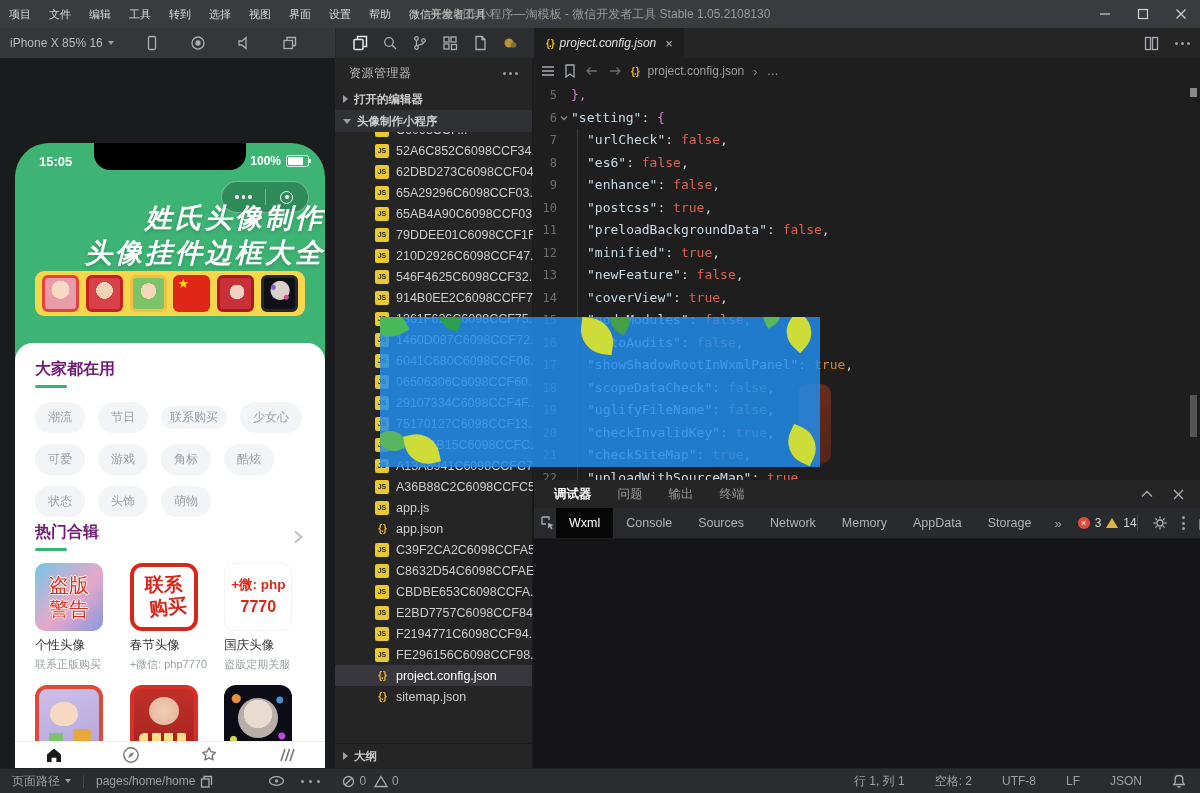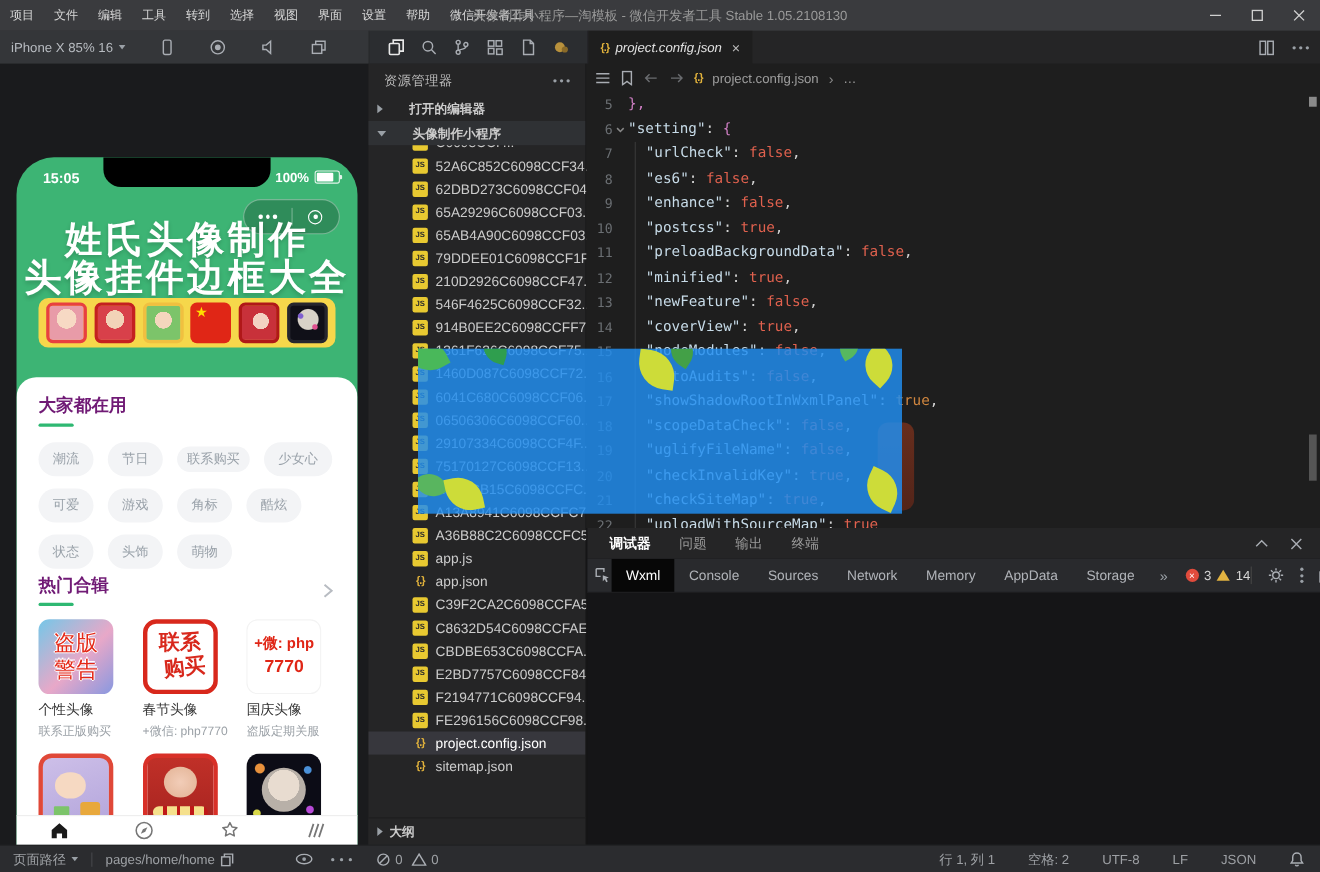--- a/index.html
+++ b/index.html
@@ -44,22 +44,22 @@
   .batt{width:21px;height:10px;border:1px solid rgba(255,255,255,.85);border-radius:2.5px;position:relative;}
   .batt::before{content:"";position:absolute;left:1px;top:1px;bottom:1px;width:15px;background:#fff;border-radius:1px;}
   .batt::after{content:"";position:absolute;right:-3px;top:2.5px;width:2px;height:4px;background:rgba(255,255,255,.85);border-radius:0 1px 1px 0;}
   .capsule{position:absolute;right:16px;top:38px;width:86px;height:30px;background:rgba(0,0,0,.22);
            border:1px solid rgba(255,255,255,.35);border-radius:16px;display:flex;align-items:center;}
   .cap-half{flex:1;display:flex;align-items:center;justify-content:center;gap:3px;}
   .cap-half i{width:3.5px;height:3.5px;border-radius:50%;background:#fff;}
   .cap-div{width:1px;height:16px;background:rgba(255,255,255,.35);}
   .cap-ring{width:11px;height:11px;border:1.6px solid #fff;border-radius:50%;display:flex;align-items:center;justify-content:center;}
   .cap-ring i{width:3.5px;height:3.5px;border-radius:50%;background:#fff;}
-  .p-title{position:absolute;left:0;right:0;top:58px;text-align:center;color:#fff;font-weight:bold;
-           font-size:34px;letter-spacing:3px;line-height:35px;text-shadow:0 2px 4px rgba(0,0,0,.18);}
+  .p-title{position:absolute;left:0;right:0;top:58px;text-align:right;color:#fff;font-weight:bold;
+           font-size:27px;letter-spacing:3px;line-height:35px;text-shadow:0 2px 4px rgba(0,0,0,.18);font-style:italic;}
   .banner{position:absolute;left:20px;top:128px;width:270px;height:45px;background:#f6d74b;border-radius:9px;
           display:flex;align-items:center;justify-content:space-evenly;}
   .thumb{width:37px;height:37px;border-radius:6px;box-sizing:border-box;position:relative;overflow:hidden;}
   .t1{background:radial-gradient(circle at 50% 38%,#f7d9c4 0 36%,#e89ba8 37%);border:3px solid #e84040;}
   .t2{background:radial-gradient(circle at 50% 40%,#f2d3b8 0 34%,#d8404a 35%);border:3px solid #c42020;}
   .t3{background:radial-gradient(circle at 50% 42%,#f5d6bd 0 32%,#7cc46a 33%);border:3px solid #f0c040;}
   .t4{background:#e02616;}
   .t4::after{content:"★";position:absolute;left:4px;top:1px;color:#ffde00;font-size:13px;}
   .t5{background:radial-gradient(circle at 55% 45%,#f3d2c2 0 30%,#c8313a 31%);border:3px solid #b01818;}
   .t6{background:radial-gradient(circle at 30% 30%,#7f5fd0 0 2px,transparent 3px),
@@ -105,21 +105,21 @@
   .card-name{margin-top:6px;font-size:12.5px;color:#333;}
   .card-sub{margin-top:3px;font-size:11px;color:#9aa0a6;}
   .tabbar{position:absolute;left:0;right:0;bottom:34px;height:42px;background:#fff;border-top:1px solid #ededed;display:flex;}
   .tabbar-item{flex:1;display:flex;flex-direction:column;align-items:center;justify-content:center;gap:2px;}
   .tabbar-label{font-size:10px;color:#8a8a8a;}
   .tabbar-item.active .tabbar-label{color:#151515;font-weight:bold;}
 
   
   .explorer{position:absolute;left:335px;top:58px;width:198px;height:710px;background:#252526;border-right:1px solid #1b1b1c;box-sizing:border-box;}
   .ws-header{height:30px;display:flex;align-items:center;justify-content:space-between;padding:0 14px;color:#bcbcbc;font-size:12px;letter-spacing:.5px;}
-  .tree-row{height:22px;display:flex;align-items:center;gap:24px;padding-left:8px;font-size:11.5px;font-weight:bold;color:#cccccc;}
+  .tree-row{height:22px;display:flex;align-items:center;gap:6px;padding-left:8px;font-size:11.5px;font-weight:bold;color:#cccccc;}
   .tree-row.project{background:#2f3134;}
   .tri-r{width:0;height:0;border-top:4px solid transparent;border-bottom:4px solid transparent;border-left:5px solid #9aa0a6;}
   .tri-d{width:0;height:0;border-left:4px solid transparent;border-right:4px solid transparent;border-top:5px solid #9aa0a6;}
   .file-clip{height:8px;overflow:hidden;}
   .file-clip .file-row{transform:translateY(-13px);}
   .file-row{height:21px;display:flex;align-items:center;gap:7px;padding-left:40px;font-size:12.5px;color:#cccccc;white-space:nowrap;}
   .file-row.m-selected{background:#37373d;color:#fff;}
   .fic{width:14px;height:14px;display:flex;align-items:center;justify-content:center;flex:none;}
   .fic.m-js{background:#e8c931;border-radius:2px;}
   .fic.m-js::after{content:"JS";font-size:7px;font-weight:bold;color:#2b2b2b;}

